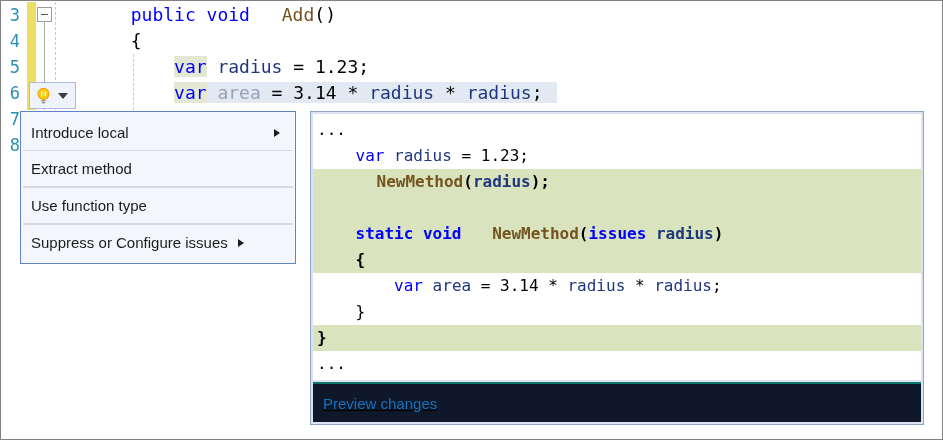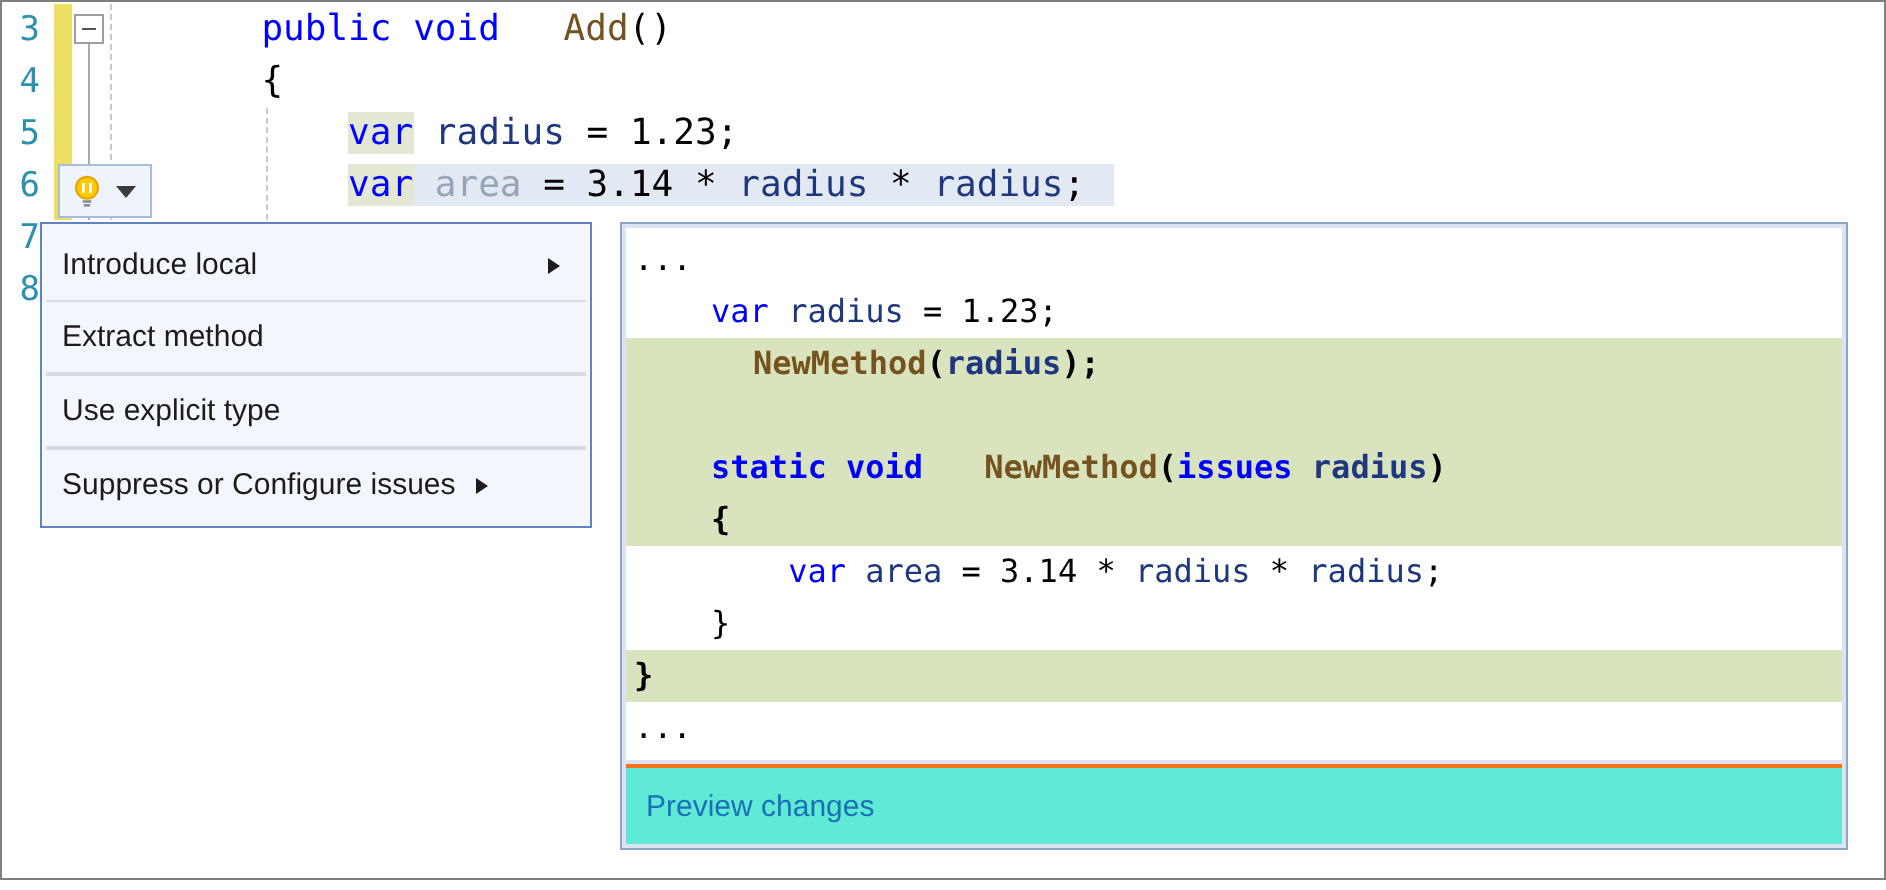--- a/index.html
+++ b/index.html
@@ -41,21 +41,21 @@
   .tri{width:0;height:0;border-top:4.5px solid transparent;border-bottom:4.5px solid transparent;border-left:6px solid #1C1C1C;}
   .tri.right{position:absolute;right:15px;top:50%;transform:translateY(-50%);}
   .tri.inline{display:inline-block;margin-left:10px;}
   .arrow-box{position:absolute;right:3px;top:50%;transform:translateY(-50%);width:26px;height:28px;border:2px solid #C79E52;box-sizing:border-box;display:flex;align-items:center;justify-content:center;}
 
   
   .popup{position:absolute;left:310px;top:111px;width:614px;z-index:9;background:#DCE4F4;border:1px solid #8FA3C8;padding:2px;box-sizing:border-box;}
   .popup-code{background:#fff;padding:3px 0;}
   .popup-code pre.crow{font-size:16px;padding-left:4px;}
   .popup-code pre.crow.added{background:var(--addedBg);font-weight:bold;}
-  .popup-footer{margin-top:2px;border-top:2px solid #f97316;height:38px;background:#5eead4;display:flex;align-items:center;padding-left:10px;}
+  .popup-footer{margin-top:2px;border-top:2px solid #0f766e;height:38px;background:#0f172a;display:flex;align-items:center;padding-left:10px;text-decoration:underline;}
   .popup-footer .link{color:var(--link);font-size:15px;cursor:pointer;}
 </style>
 </head>
 <body>
 
 <div class="frame">
   <div class="gutter" id="gutter">
       <div class="ln">3</div>
       <div class="ln">4</div>
       <div class="ln">5</div>
@@ -92,21 +92,21 @@
         <span>Introduce local</span>
         <div class="tri right"></div>
       </div>
       <div class="msep"></div>
       <div class="mi">
         <span>Extract method</span>
       </div>
       <div class="msep"></div>
       <div class="msep"></div>
       <div class="mi">
-        <span>Use explicit type</span>
+        <span>Use function type</span>
       </div>
       <div class="msep"></div>
       <div class="msep"></div>
       <div class="mi">
         <span>Suppress or Configure issues</span>
         <div class="tri inline"></div>
       </div>
     </div>
 
   <div class="popup">

